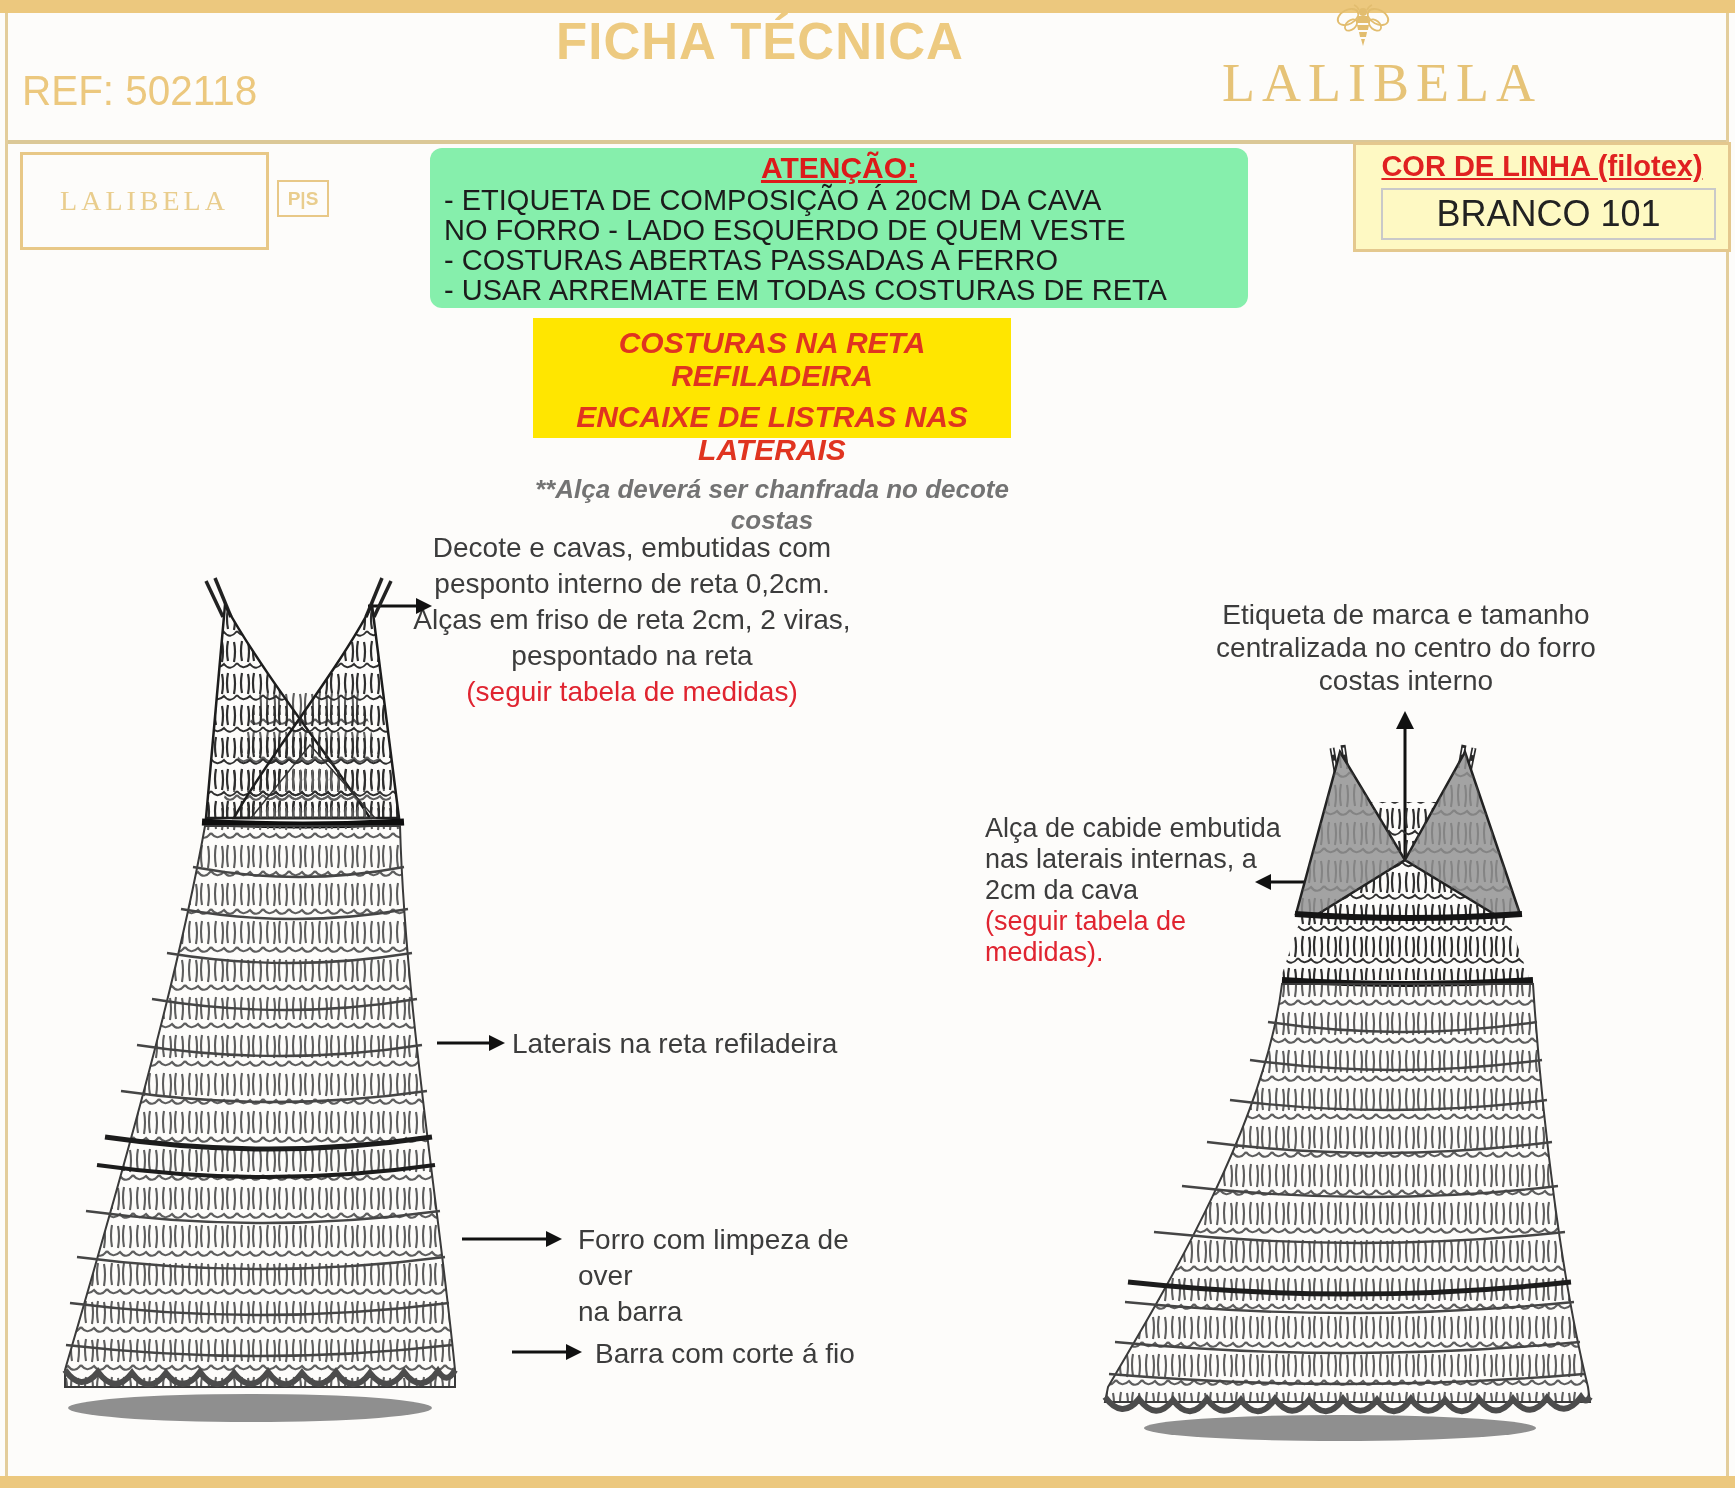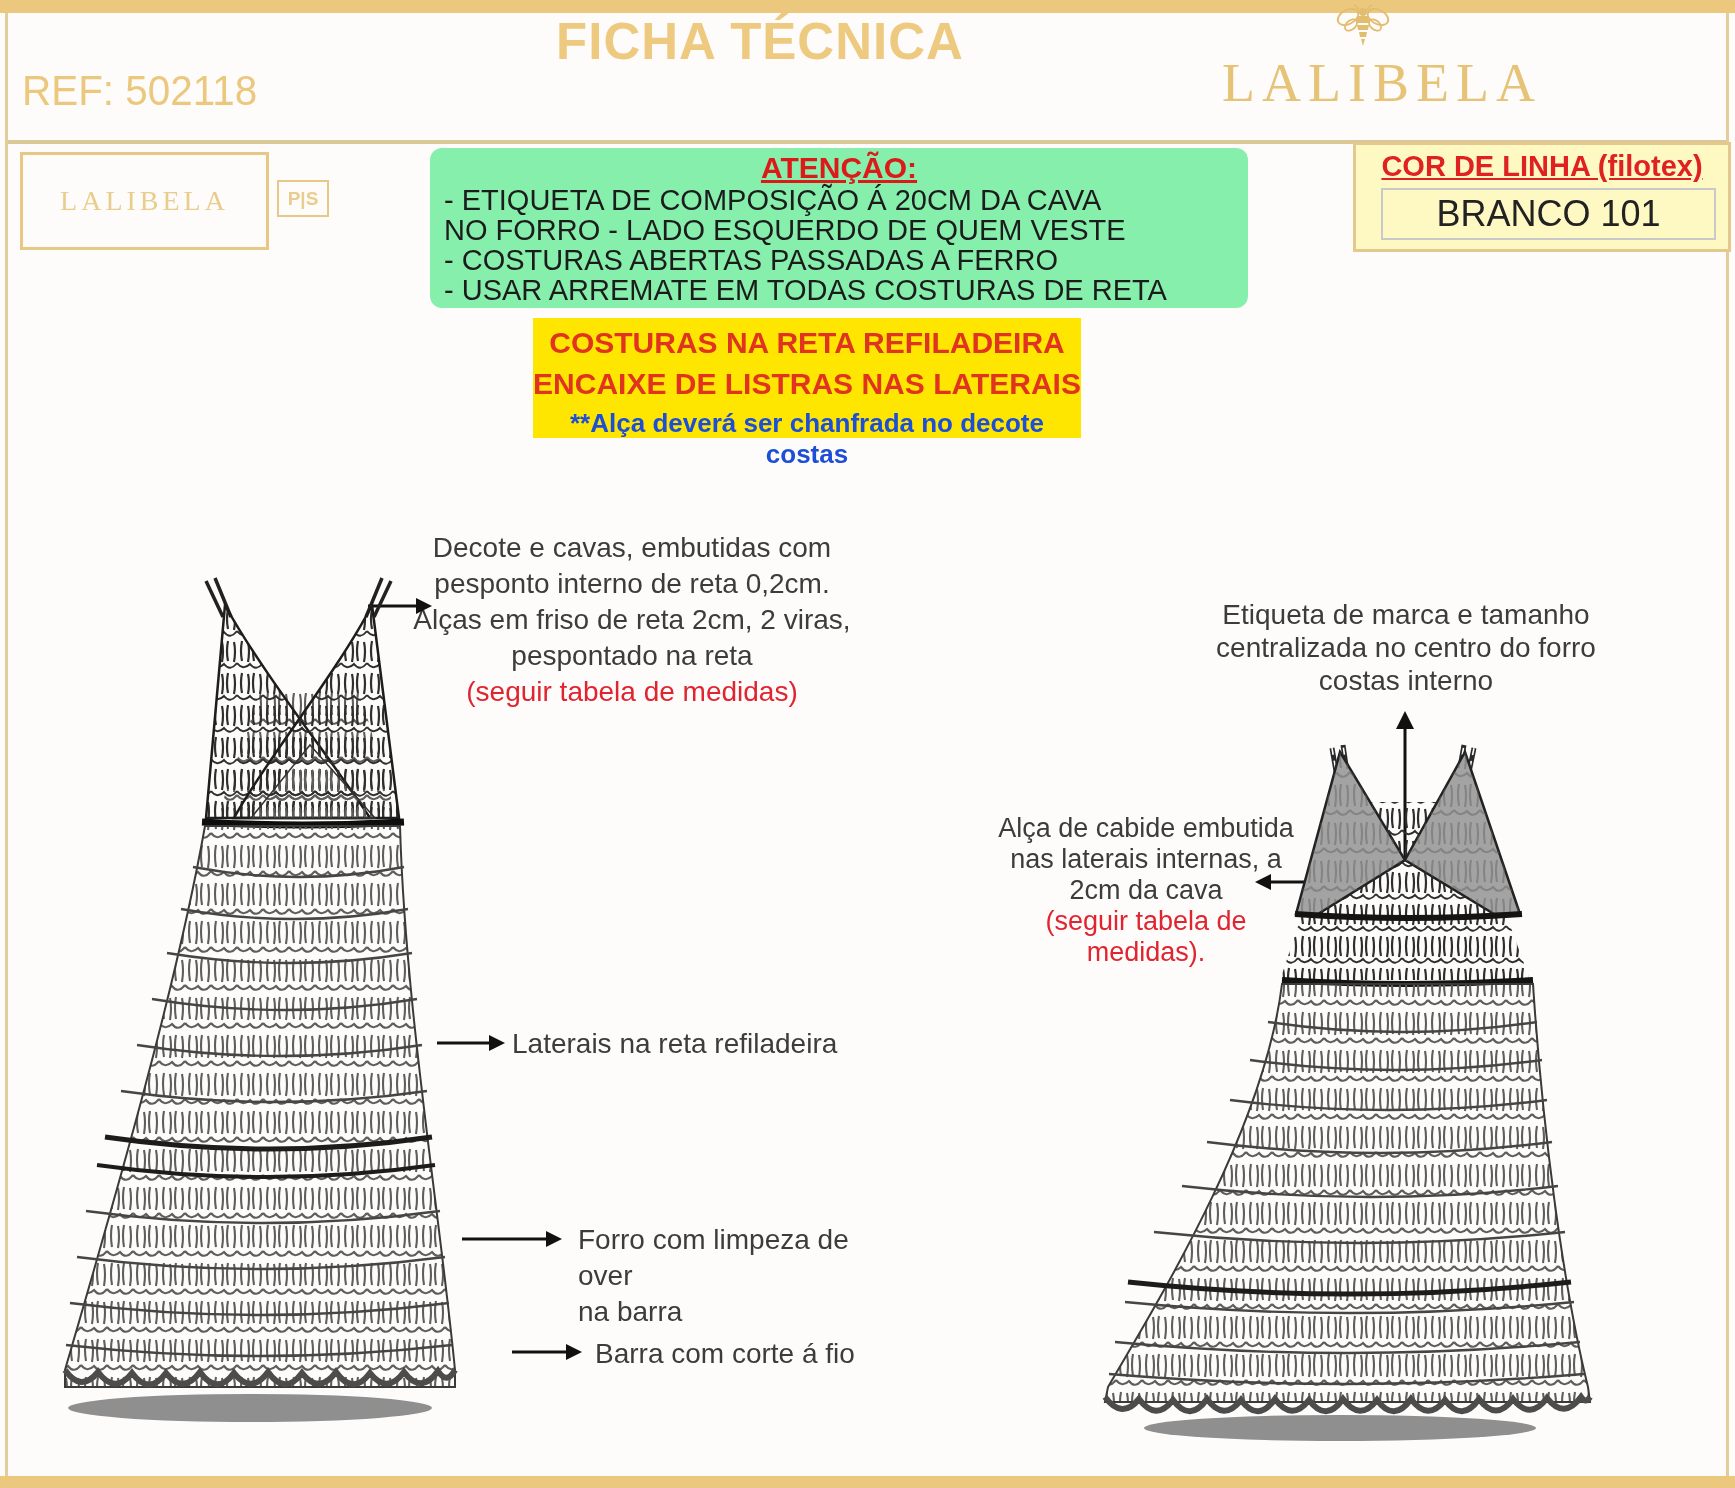--- a/index.html
+++ b/index.html
@@ -30,31 +30,31 @@
                 text-decoration:underline;margin-top:3px;}
   .attention .l{display:block;font-size:29px;color:#1c1c1c;margin-left:14px;line-height:30px;}
   
   .corbox{left:1353px;top:142px;width:372px;height:104px;border:3px solid #e4c88e;background:#fef9c3;}
   .corbox .t{display:block;text-align:center;font-size:29px;font-weight:bold;color:#e02121;
              text-decoration:underline;margin-top:5px;}
   .corbox .vwrap{margin:5px 12px 0 25px;border:2px solid #c9c9c9;height:48px;
                  display:flex;align-items:center;justify-content:center;}
   .corbox .v{font-size:36px;color:#222;}
   
-  .seams{left:533px;top:318px;width:548px;height:120px;background:#ffe600;text-align:center;}
+  .seams{left:533px;top:318px;width:478px;height:120px;background:#ffe600;text-align:center;font-style:italic;}
   .seams .l{display:block;font-size:30px;font-weight:bold;color:#e03420;line-height:33px;margin-top:8px;}
   .seams .l:first-child{margin-top:8px;}
-  .seams .n{display:block;font-size:26px;font-weight:bold;color:#1d4ed8;margin-top:8px;}
+  .seams .n{display:block;font-size:26px;font-weight:bold;color:#737373;margin-top:8px;}
   
   .ann{color:#3c3c3c;}
   .ann .k{display:block;}
   .red{color:#e02430;}
   .front-note{left:398px;top:530px;width:468px;text-align:center;font-size:28px;line-height:36px;}
   .tag-note{left:1215px;top:598px;width:382px;text-align:center;font-size:28px;line-height:33px;}
-  .hanger-note{left:985px;top:813px;width:322px;text-align:center;font-size:27px;line-height:31px;}
+  .hanger-note{left:985px;top:813px;width:322px;font-size:27px;line-height:31px;}
   .side-note{left:512px;top:1028px;font-size:28px;}
   .lining-note{left:578px;top:1222px;width:330px;font-size:28px;line-height:36px;}
   .hem-note{left:595px;top:1338px;font-size:28px;}
 </style>
 </head>
 <body>
 
 <div class="page">
 
   <svg width="0" height="0" style="position:absolute">

